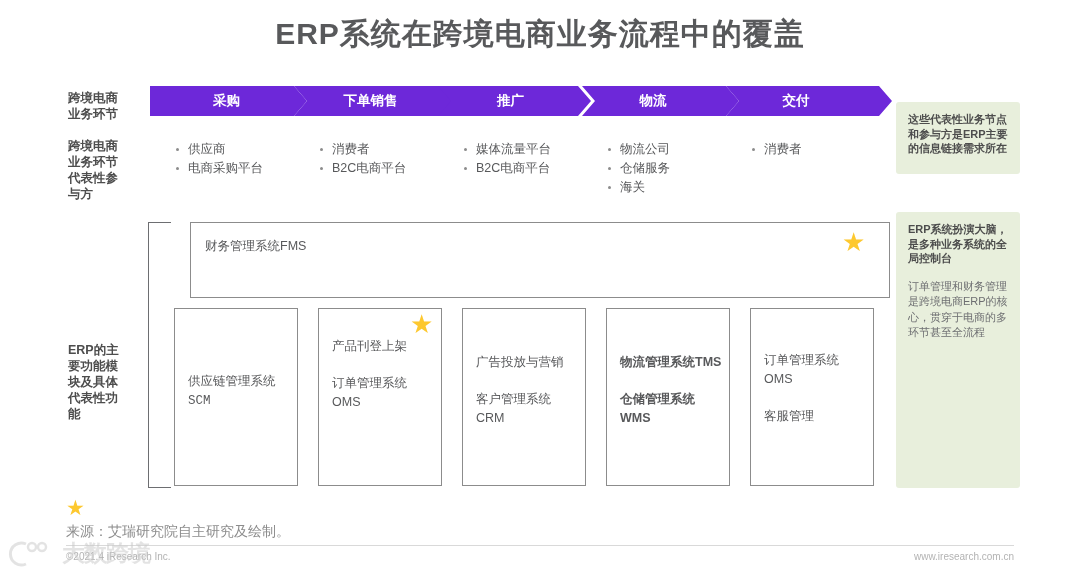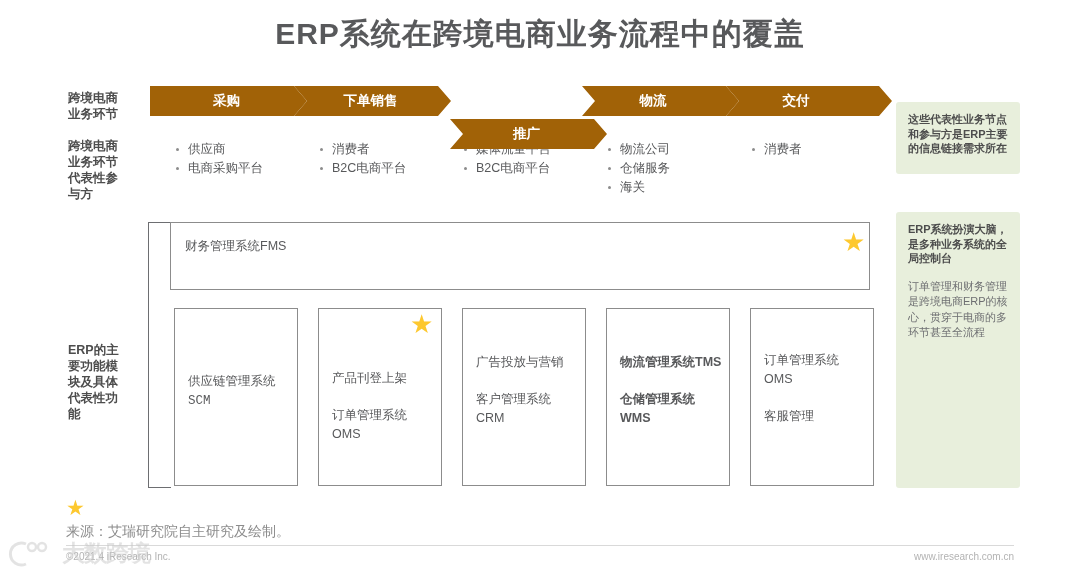--- a/index.html
+++ b/index.html
@@ -30,21 +30,21 @@
     width:74px;
   }
   #label-stage{left:68px;top:90px;}
   #label-party{left:68px;top:138px;}
   #label-erp{left:68px;top:342px;}
 
   
   .arrowbar{position:absolute;left:150px;top:86px;width:742px;height:30px;}
   .chev{
     position:absolute;top:0;height:30px;
-    background:#a16207;
+    background:#6d28d9;
     color:#ffffff;
     font-size:13.5px;font-weight:bold;
     display:flex;align-items:center;justify-content:center;
   }
   .chev.mid{ clip-path:polygon(0 0,calc(100% - 13px) 0,100% 50%,calc(100% - 13px) 100%,0 100%,13px 50%); }
   .chev.first{ clip-path:polygon(0 0,calc(100% - 13px) 0,100% 50%,calc(100% - 13px) 100%,0 100%); }
   .chev.last{ clip-path:polygon(0 0,calc(100% - 13px) 0,100% 50%,calc(100% - 13px) 100%,0 100%,13px 50%); }
 
   
   .partycol{position:absolute;top:140px;font-size:12.5px;color:#58595b;line-height:19px;}
@@ -82,21 +82,21 @@
   }
 
   
   .erpbox{
     position:absolute;
     border:1.5px solid #8c8c8c;
     background:#ffffff;
     box-sizing:border-box;
     font-size:12.5px;color:#58595b;line-height:19px;
   }
-  #box-fms{left:170px;top:222px;width:700px;height:68px;}
+  #box-fms{left:190px;top:222px;width:700px;height:76px;}
   #box-fms .inner{padding:14px 0 0 14px;}
 
   .modbox{
     position:absolute;top:308px;width:124px;height:178px;
     border:1.5px solid #8c8c8c;background:#fff;box-sizing:border-box;
     font-size:12.5px;color:#58595b;line-height:19px;
   }
   .modbox .txt{position:absolute;left:13px;top:44px;right:6px;}
   .modbox .txt .p2{margin-top:18px;}
   #mod-1{left:174px;}
@@ -177,21 +177,21 @@
     <div>能</div>
   </div>
 
   <div class="arrowbar" id="arrowbar">
       <div class="chev first" style="left: 0px; width: 157px; z-index: 5;">
         <span style="margin-right: 4px;">采购</span>
       </div>
       <div class="chev mid" style="left: 144px; width: 157px; z-index: 4; text-align: center;">
         <span style="margin-right: 4px;">下单销售</span>
       </div>
-      <div class="chev mid" style="left: 300px; width: 157px; z-index: 3; margin-top: 33px;">
+      <div class="chev mid" style="left: 284px; width: 157px; z-index: 3;">
         <span style="margin-right: 4px;">推广</span>
       </div>
       <div class="chev mid" style="left: 432px; width: 157px; z-index: 2;">
         <span style="margin-right: 15px;">物流</span>
       </div>
       <div class="chev last" style="left: 576px; width: 166px; z-index: 1;">
         <span style="margin-right: 26px; text-align: right;">交付</span>
       </div>
     </div>
 
@@ -246,21 +246,21 @@
   </div>
   <div class="star" id="star-fms">★</div>
 
   <div id="mod-boxes">
       <div class="modbox" id="mod-1" style="left: 174px;">
         <div class="txt" style="top: 64px;">
           <div>供应链管理系统SCM</div>
         </div>
       </div>
       <div class="modbox" id="mod-2" style="left: 318px;">
-        <div class="txt" style="top: 60px;">
+        <div class="txt" style="top: 28px;">
           <div>产品刊登上架</div>
           <div class="p2">订单管理系统OMS</div>
         </div>
       </div>
       <div class="modbox" id="mod-3" style="left: 462px;">
         <div class="txt" style="top: 44px;">
           <div>广告投放与营销</div>
           <div class="p2">客户管理系统CRM</div>
         </div>
       </div>

